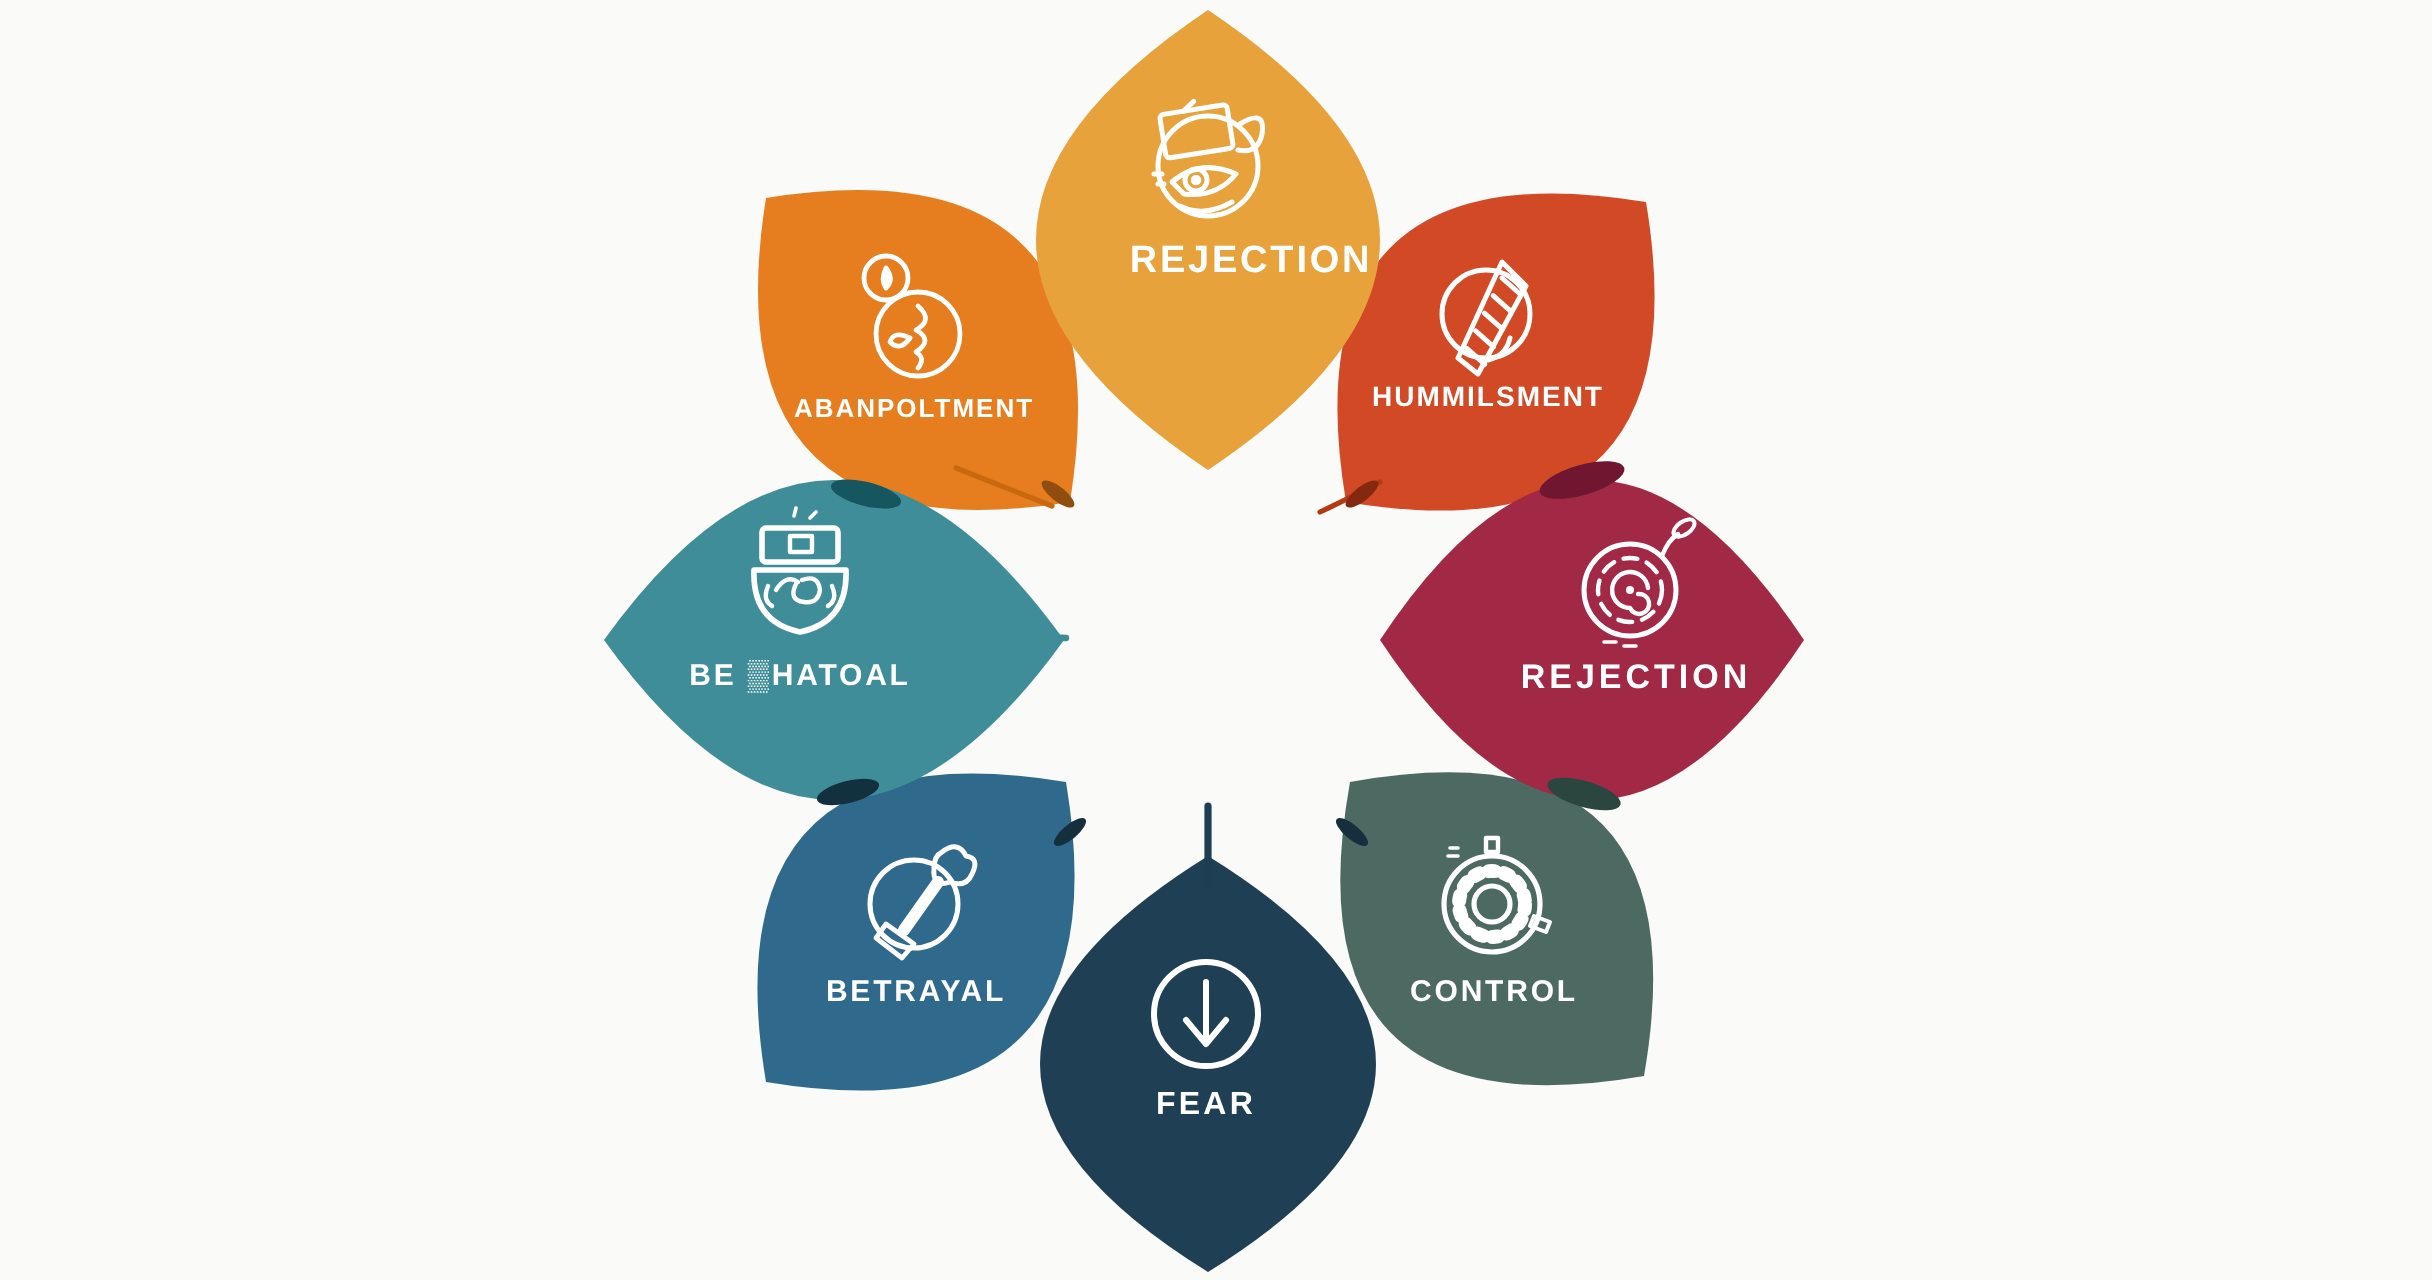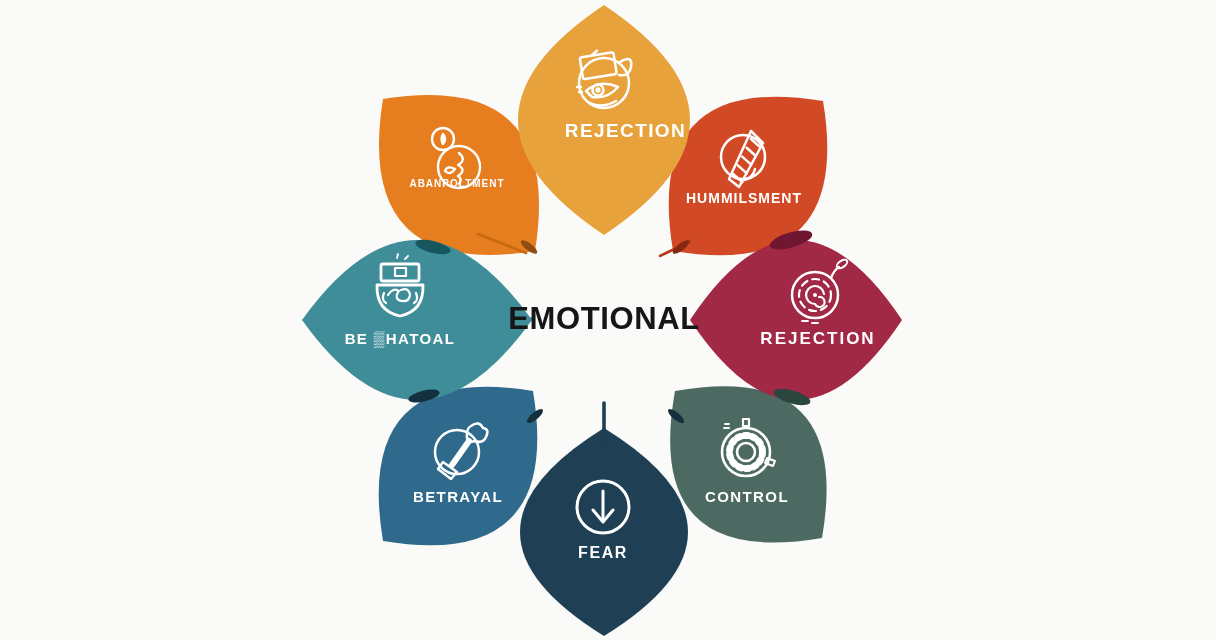--- a/index.html
+++ b/index.html
@@ -125,25 +125,24 @@
       <circle r="24"></circle>
       <circle r="16.5" stroke-width="7" stroke-dasharray="3 4.6"></circle>
       <circle r="9"></circle>
       <rect x="-3" y="-33" width="6" height="7" stroke-width="2.2"></rect>
       <path d="M-22,-24 h5 M-21,-28 h4" stroke-width="1.8"></path>
       <path d="M21,6 l8,3 l-2,5 l-8,-3 Z" stroke-width="2"></path>
     </g>
   </svg>
 
   <div class="center-title">
-    <div>EMOTIONAL</div>
   </div>
 
   <div class="petal-label" style="left:604px;top:131px;font-size:19px;letter-spacing:1.4px;padding-left:43px;">REJECTION</div>
-  <div class="petal-label" style="left:457px;top:183px;font-size:10px;letter-spacing:1px;">ABANPOLTMENT</div>
+  <div class="petal-label" style="left:457px;top:204px;font-size:13px;letter-spacing:1px;">ABANPOLTMENT</div>
   <div class="petal-label" style="left:744px;top:198px;font-size:14px;letter-spacing:1px;text-align:right;">HUMMILSMENT</div>
   <div class="petal-label" style="left:400px;top:338px;font-size:15px;letter-spacing:1.4px;">BE ▒HATOAL</div>
   <div class="petal-label" style="left:818px;top:339px;font-size:17px;letter-spacing:2px;">REJECTION</div>
   <div class="petal-label" style="left:458px;top:496px;font-size:15px;letter-spacing:1.4px;">BETRAYAL</div>
   <div class="petal-label" style="left:603px;top:553px;font-size:16px;letter-spacing:1.6px;">FEAR</div>
   <div class="petal-label" style="left:747px;top:496px;font-size:15px;letter-spacing:1.4px;">CONTROL</div>
 
 </div>
 
 </body></html>

